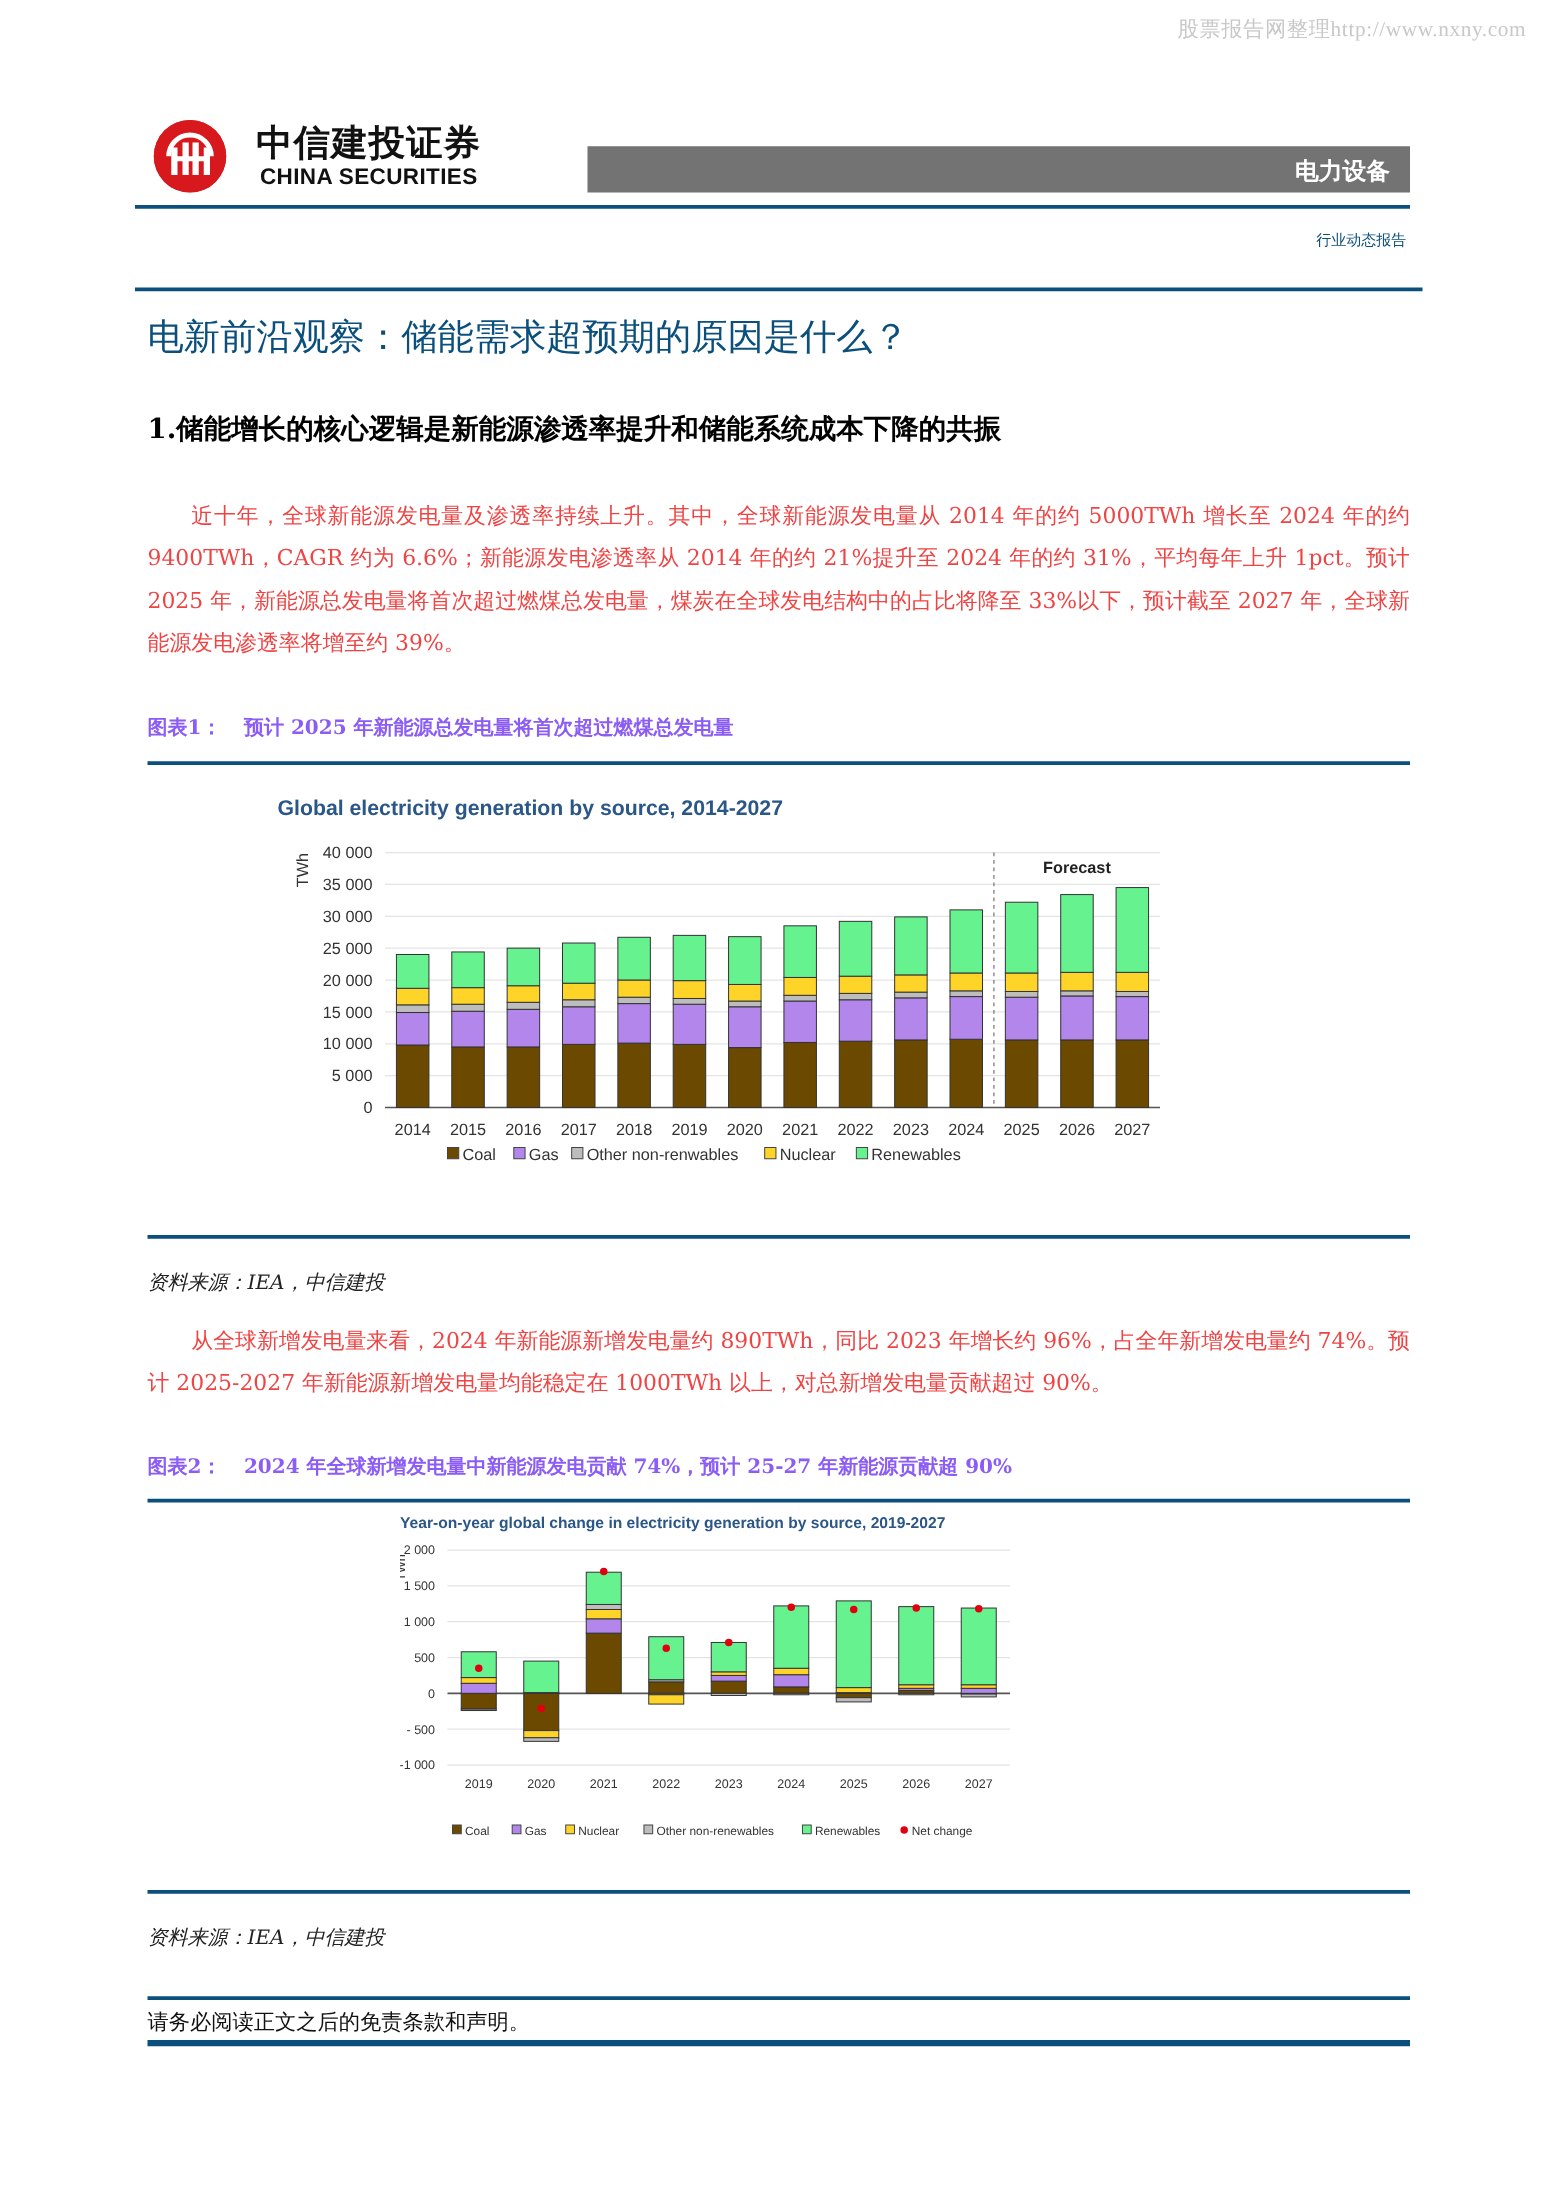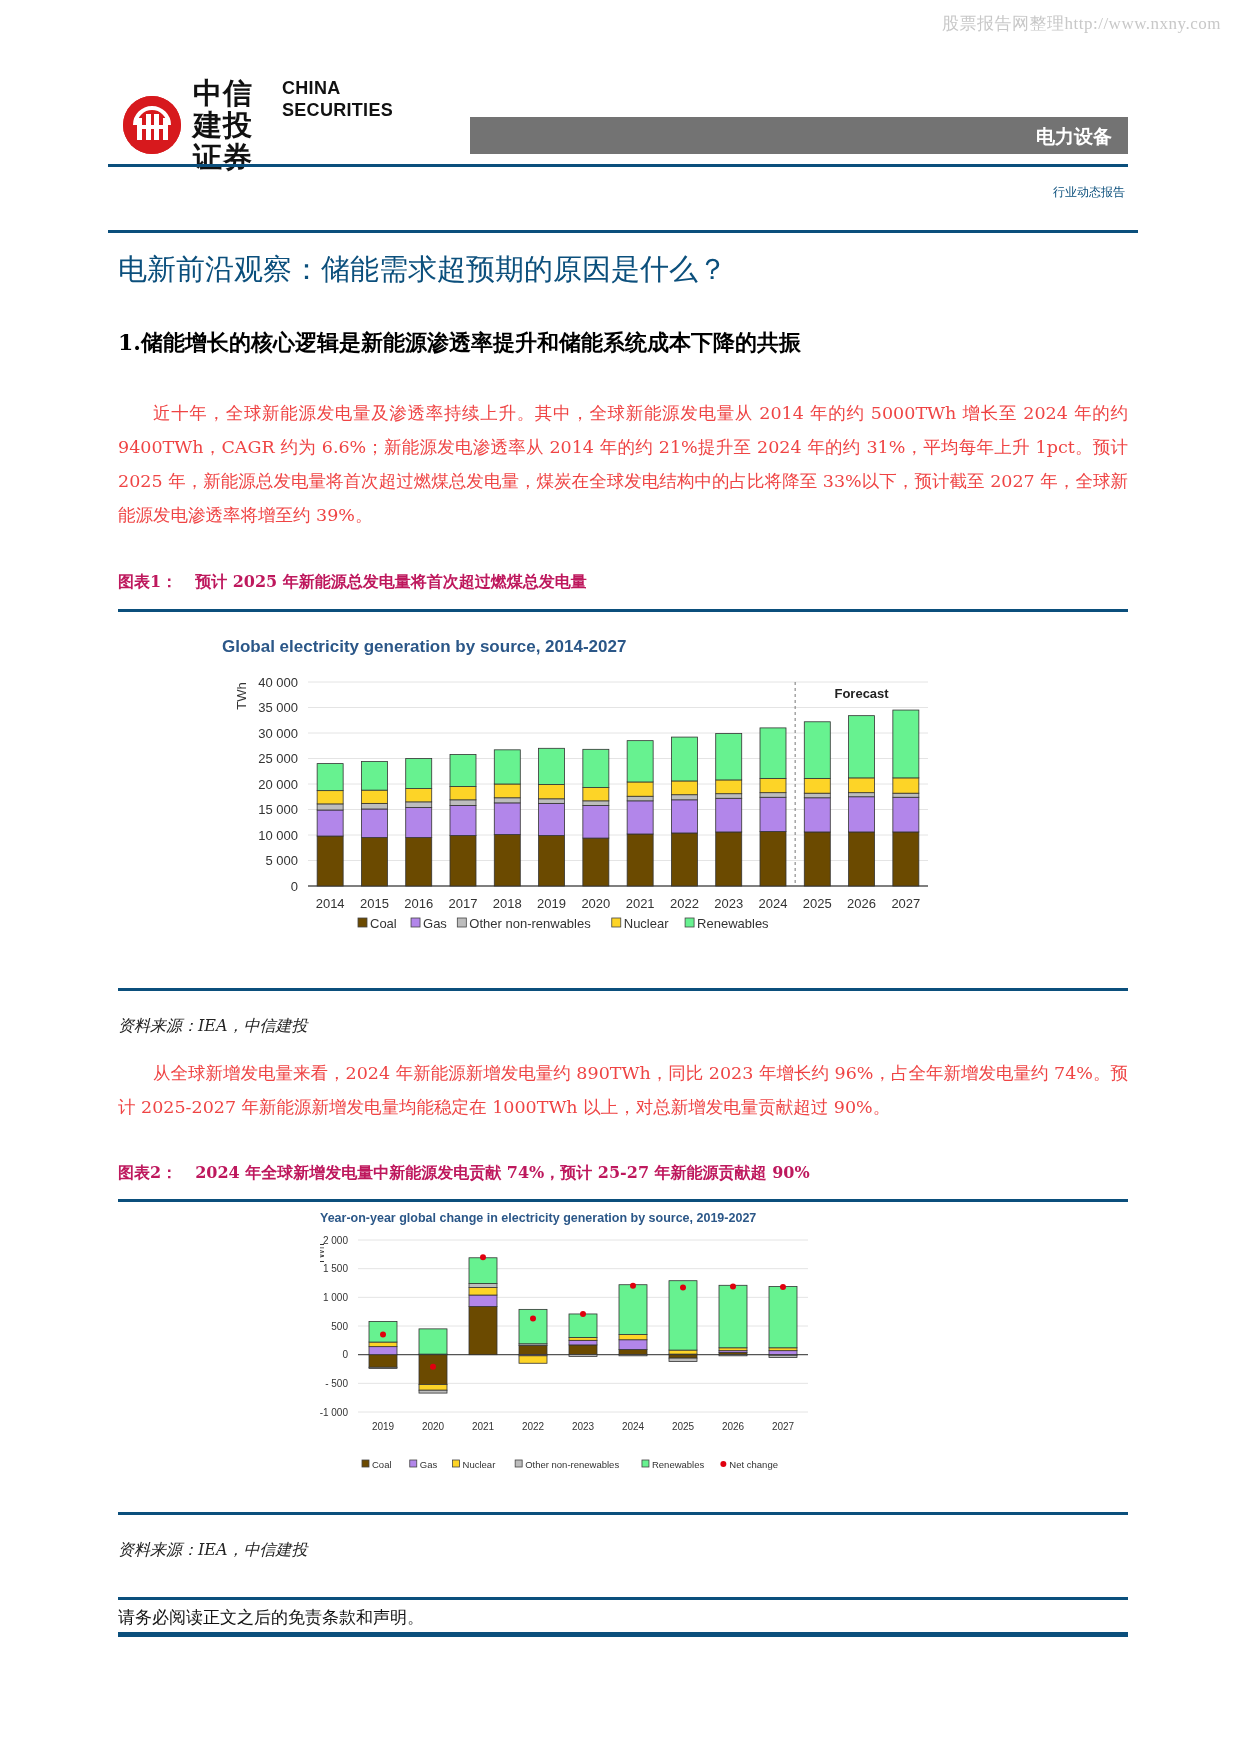--- a/index.html
+++ b/index.html
@@ -1,31 +1,31 @@
 <!DOCTYPE html>
 <html><head>
 <meta charset="utf-8">
 <style>
   html, body { margin: 0; padding: 0; background: #ffffff; }
   body { width: 1241px; height: 1755px; position: relative; font-family: "DejaVu Serif", "Liberation Serif", serif; color: #111; overflow: hidden; }
   .abs { position: absolute; }
   .watermark { right: 20px; top: 12px; color: #c8c8c8; font-size: 17px; font-family: "Liberation Serif", serif; letter-spacing: 0.5px; }
   .logo { left: 123px; top: 95px; width: 270px; height: 60px; display: flex; align-items: center; }
   .logo-mark { width: 58px; height: 58px; border-radius: 50%; background: #d7191d; position: relative; flex: none; }
-  .logo-text { margin-left: 12px; display: flex; flex-direction: row; }
+  .logo-text { margin-left: 24px; display: flex; flex-direction: column; align-items: center; }
   .logo-cn { font-family: "DejaVu Sans", sans-serif; font-weight: bold; font-size: 29px; color: #111; line-height: 32px; letter-spacing: 1px; }
   .logo-en { font-family: "Liberation Sans", sans-serif; font-weight: bold; font-size: 18px; color: #111; line-height: 22px; letter-spacing: 0.3px; }
   .header-band { left: 470px; top: 117px; width: 658px; height: 37px; background: #737373; }
   .header-band span { position: absolute; right: 16px; top: 7px; color: #fff; font-family: "DejaVu Sans", sans-serif; font-weight: bold; font-size: 19px; }
   .rule { height: 3px; background: #0b4f7c; }
   .report-type { right: 116px; top: 184px; font-size: 12px; color: #0b4f7c; font-family: "DejaVu Sans", sans-serif; }
   .main-title { left: 118px; top: 250px; font-size: 29px; font-weight: normal; color: #0b4f7c; font-family: "DejaVu Sans", sans-serif; }
   .section-title { left: 118px; top: 328px; font-size: 22px; font-weight: bold; color: #000; font-family: "DejaVu Serif", serif; }
   .para { left: 118px; width: 1010px; font-size: 17.5px; line-height: 34px; text-align: justify; text-indent: 2em; color: #ef4444; }
-  .fig-caption { left: 118px; font-size: 16px; font-weight: bold; color: #be185d; }
+  .fig-caption { left: 118px; font-size: 16px; font-weight: bold; color: #8b5cf6; }
   .fig-caption .num { margin-right: 18px; }
   .source { left: 118px; font-size: 16px; font-style: italic; color: #222; }
   .footer-text { left: 118px; top: 1606px; font-size: 17px; color: #111; }
   svg text { font-family: "Liberation Sans", sans-serif; }
 </style>
 </head>
 <body>
 
 <div class="abs watermark">股票报告网整理http://www.nxny.com</div>
 

